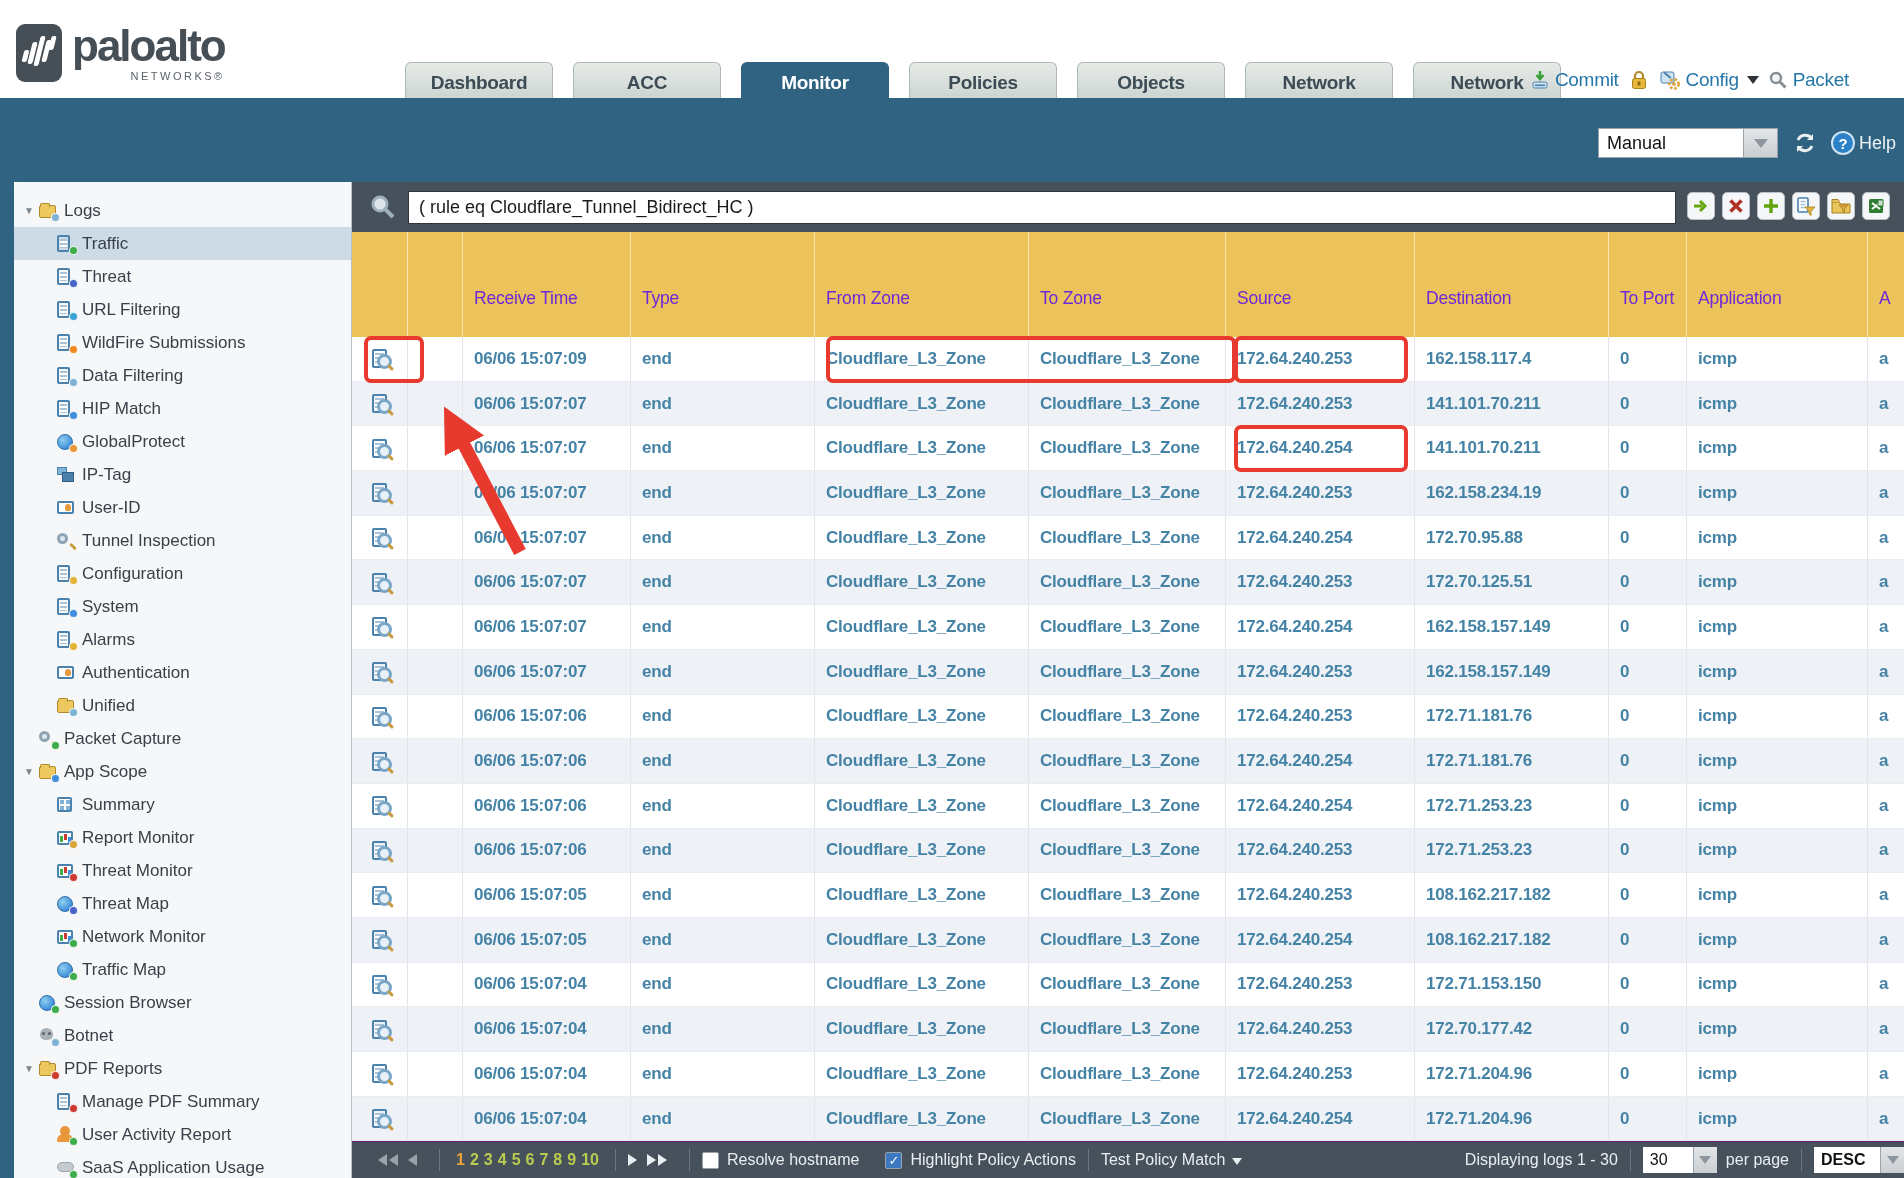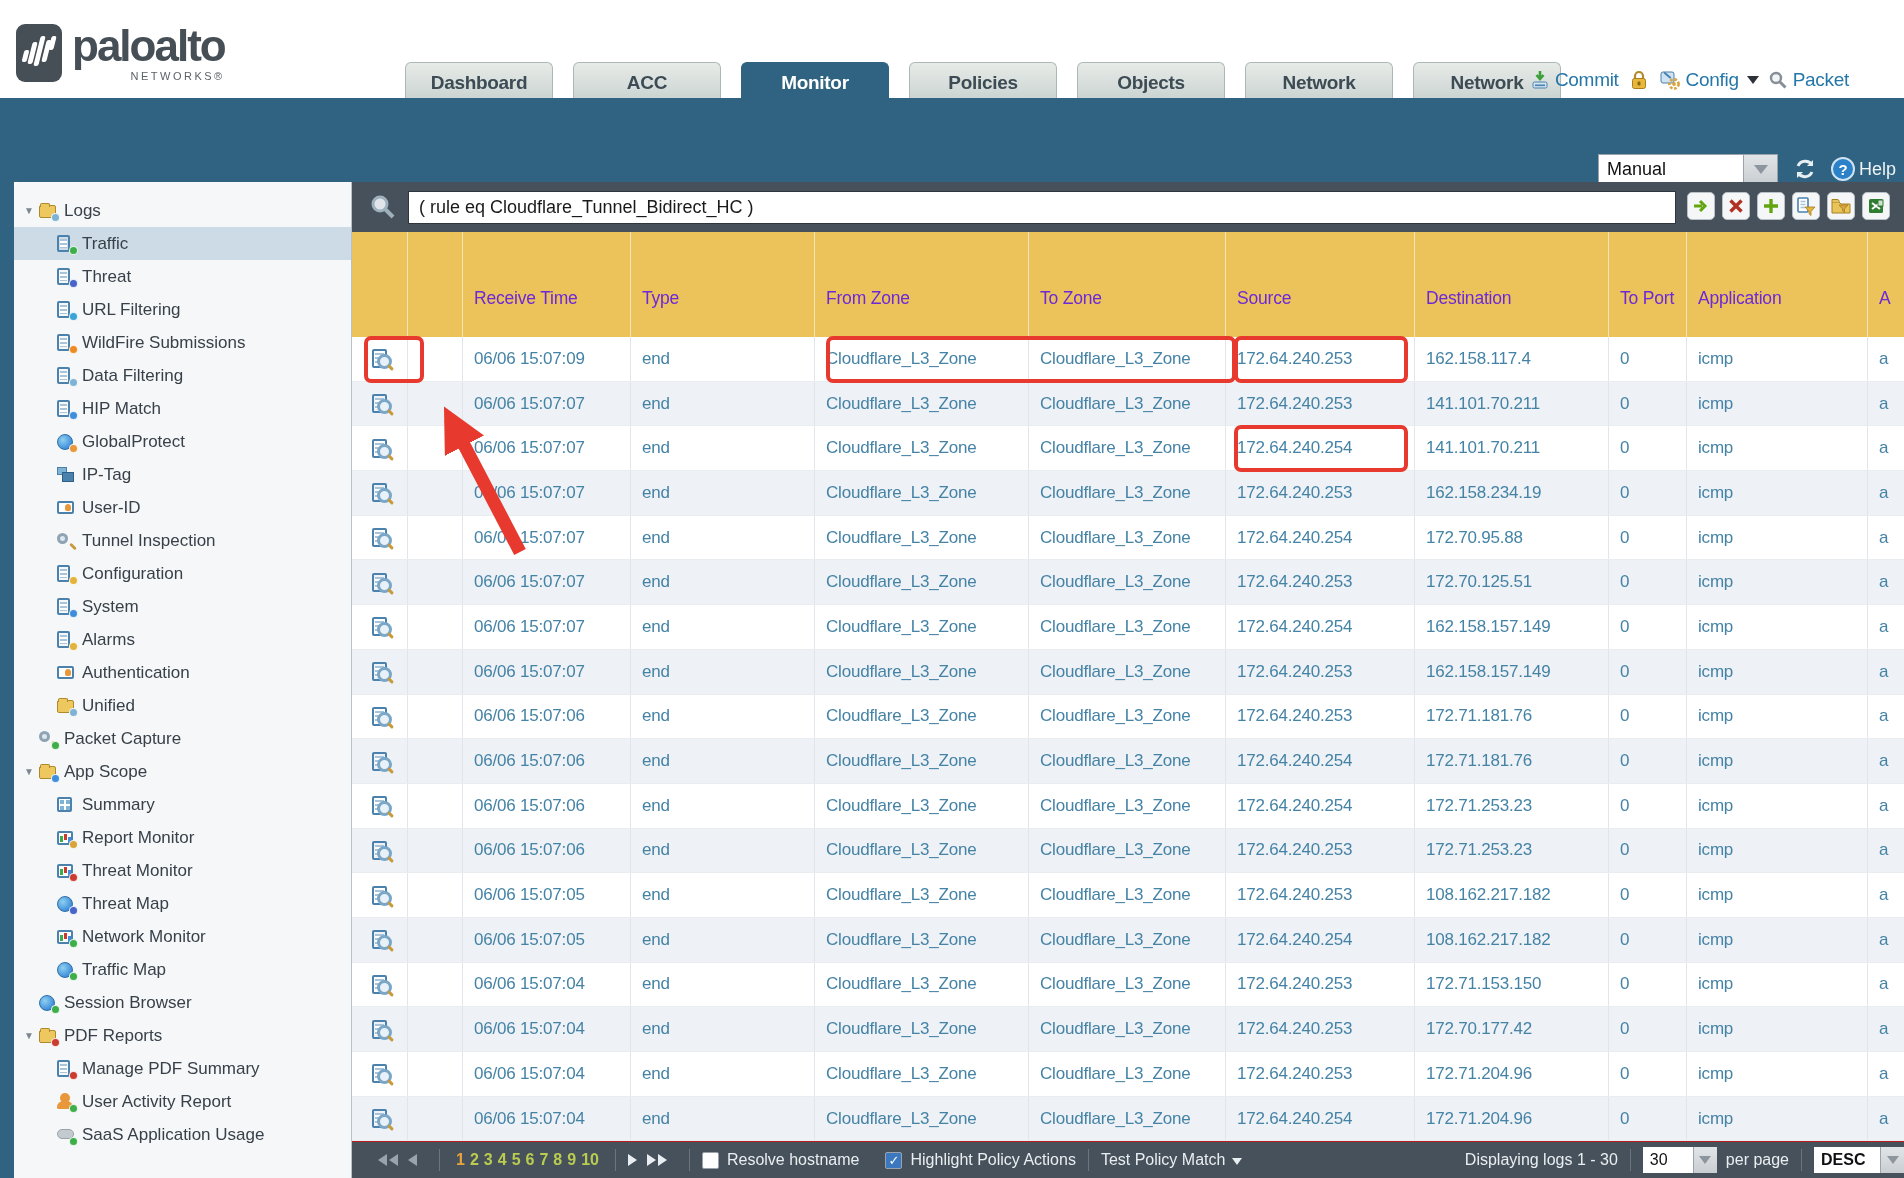--- a/index.html
+++ b/index.html
@@ -21,21 +21,21 @@
     color:#3c4b54; background:linear-gradient(#e7ebe8,#c9d2cf); border:1px solid #adb7b4; border-bottom:none;
     border-radius:6px 6px 0 0; letter-spacing:-0.3px; cursor:pointer; }
   .tab.active { background:#2f6381; color:#fff; border-color:#2f6381; }
   .utilities { position:absolute; right:14px; top:56px; height:40px; display:flex; align-items:center; gap:9px;
     font-size:19px; color:#2577a8; letter-spacing:-0.3px; }
   .util-item { display:flex; align-items:center; gap:5px; cursor:pointer; }
   .caret-dn { display:inline-block; width:0; height:0; border-left:6px solid transparent; border-right:6px solid transparent; border-top:8px solid #2c3238; margin-left:3px; }
   
   .tealband { position:absolute; left:0; top:98px; width:1904px; height:84px; background:#2f6381; }
   .teal-strip { position:absolute; left:0; top:182px; width:14px; height:996px; background:#2f6381; }
-  .refresh-controls { position:absolute; left:1598px; top:128px; display:flex; align-items:center;margin-top:26px; }
+  .refresh-controls { position:absolute; left:1598px; top:128px; display:flex; align-items:center; }
   .manual-box { width:146px; height:30px; background:#fff; border:1px solid #9aa3ab; font-size:18px; color:#111;
     padding-left:8px; display:flex; align-items:center; }
   .dd-btn { width:34px; height:30px; background:linear-gradient(#e2e5e7,#c9ced2); border:1px solid #9aa3ab; border-left:none;
     display:flex; align-items:center; justify-content:center; cursor:pointer; }
   .dd-btn .tri { width:0; height:0; border-left:7px solid transparent; border-right:7px solid transparent; border-top:9px solid #8d969e; }
   .help-label { color:#eef3f6; font-size:18px; margin-left:3px; }
   
   .sidebar { position:absolute; left:14px; top:182px; width:338px; height:996px; background:#f6f7f8;
     border-right:1px solid #b9c1c8; border-top-left-radius:6px; overflow:hidden; padding-top:12px; }
   .sn-item { height:33px; display:flex; align-items:center; font-size:17px; color:#38414a; cursor:pointer; white-space:nowrap; }
@@ -74,21 +74,21 @@
   .toolbar .mag { position:absolute; left:18px; top:12px; }
   .filter-input { position:absolute; left:56px; top:9px; width:1268px; height:33px; background:#fff; border:1px solid #2e353c;
     font-size:18px; color:#1a1a1a; padding:0 10px; font-family:"Liberation Sans",sans-serif; }
   .filter-buttons { position:absolute; right:14px; top:10px; display:flex; gap:7px; }
   .fbtn { width:28px; height:28px; background:#f4f6f7; border-radius:5px; border:1px solid #b9c1c8;
     display:flex; align-items:center; justify-content:center; cursor:pointer; }
   
   .thead { position:absolute; left:352px; top:232px; width:1552px; height:105px; background:#ecc35a; display:flex; overflow:hidden; }
   .hcell { border-right:1px solid rgba(255,255,255,.55); display:flex; align-items:flex-end; padding:0 0 28px 11px;
     font-size:17.5px; color:#6d28d9; letter-spacing:-0.2px; flex:none; cursor:pointer; }
-  .tbody { position:absolute; left:352px; top:337px; width:1552px; height:805px; overflow:hidden; background:#b91c1c; }
+  .tbody { position:absolute; left:352px; top:337px; width:1552px; height:805px; overflow:hidden; background:#701a75;font-weight:bold; }
   .trow { height:44.7px; display:flex; background:#fff; border-bottom:1px solid #e9edf0; cursor:pointer; }
   .trow.alt { background:#eef1f5; }
   .tcell { flex:none; border-right:1px solid #e2e6ea; display:flex; align-items:center; padding-left:11px;
     font-size:17px; color:#4583a6; letter-spacing:-0.2px; overflow:hidden; white-space:nowrap; }
   .c0 { width:56px; justify-content:center; padding-left:0; }
   .c1 { width:55px; } .c2 { width:168px; } .c3 { width:184px; } .c4 { width:214px; } .c5 { width:197px; }
   .c6 { width:189px; } .c7 { width:194px; } .c8 { width:78px; } .c9 { width:181px; } .c10 { width:80px; border-right:none; }
   .log-detail-icon { width:15px; height:19px; background:#fff; border:2px solid #4a81ad; border-radius:2px; position:relative;
     background-image:repeating-linear-gradient(#fff 0 2px,#a9c4d8 2px 4px); background-clip:content-box; padding:2px 1px; }
   .log-detail-icon:after { content:""; position:absolute; right:-7px; top:3px; width:9px; height:9px; border:3px solid #7aa7c7;
@@ -373,20 +373,28 @@
       </div>
       <div class="sn-item lvl0">
         <span class="caret"></span>
         <span class="si">
           <span class="base b-globe"></span>
           <span class="badge" style="background: rgb(61, 174, 73);"></span>
         </span>
         <span class="sn-label">Session Browser</span>
       </div>
       <div class="sn-item lvl0">
+        <span class="caret"></span>
+        <span class="si">
+          <span class="base b-skull"></span>
+          <span class="badge" style="background: rgb(127, 179, 213);"></span>
+        </span>
+        <span class="sn-label">Botnet</span>
+      </div>
+      <div class="sn-item lvl0">
         <span class="caret">▼</span>
         <span class="si">
           <span class="base b-folder"></span>
           <span class="badge" style="background: rgb(204, 59, 47);"></span>
         </span>
         <span class="sn-label">PDF Reports</span>
       </div>
       <div class="sn-item lvl1">
         <span class="si">
           <span class="base b-doc"></span>

